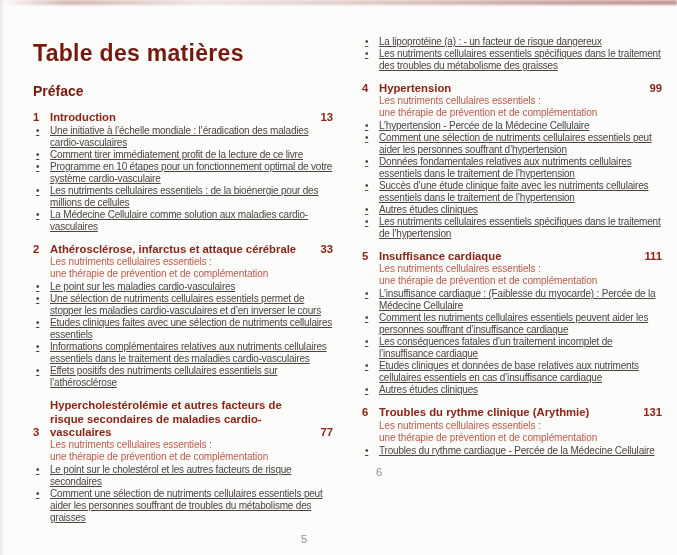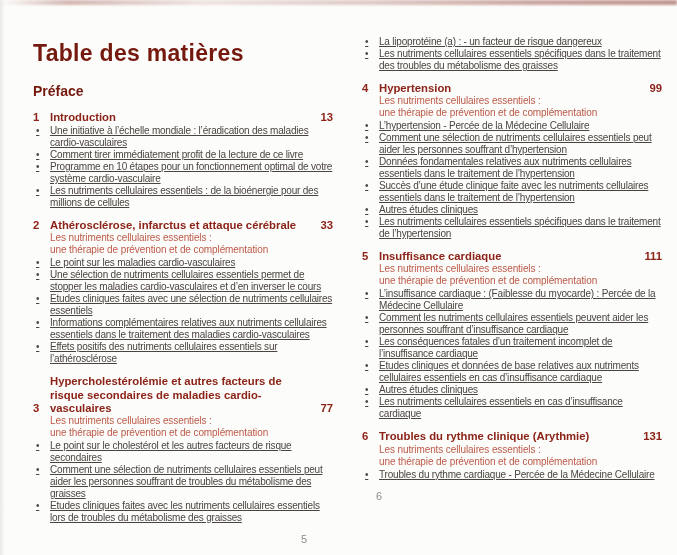--- a/index.html
+++ b/index.html
@@ -100,20 +100,24 @@
             <span class="txt">Comment tirer immédiatement profit de la lecture de ce livre</span>
           </li>
         <li>
             <span class="dot"></span>
             <span class="txt">Programme en 10 étapes pour un fonctionnement optimal de votre système cardio-vasculaire</span>
           </li>
         <li>
             <span class="dot"></span>
             <span class="txt">Les nutriments cellulaires essentiels : de la bioénergie pour des millions de cellules</span>
           </li>
+        <li>
+            <span class="dot"></span>
+            <span class="txt">La Médecine Cellulaire comme solution aux maladies cardio-vasculaires</span>
+          </li>
       </ul>
     </div>
 
     <div class="section">
       <div class="sec-head">
         <span class="sec-num">2</span>
         <span class="sec-title">Athérosclérose, infarctus et attaque cérébrale</span>
         <span class="sec-page">33</span>
       </div>
       <div class="sec-sub">Les nutriments cellulaires essentiels :
@@ -151,24 +155,20 @@
       <div class="sec-sub">Les nutriments cellulaires essentiels :
 une thérapie de prévention et de complémentation</div>
       <ul class="bullets">
         <li>
             <span class="dot"></span>
             <span class="txt">Le point sur le cholestérol et les autres facteurs de risque secondaires</span>
           </li>
         <li>
             <span class="dot"></span>
             <span class="txt">Comment une sélection de nutriments cellulaires essentiels peut aider les personnes souffrant de troubles du métabolisme des graisses</span>
-          </li>
-        <li>
-            <span class="dot"></span>
-            <span class="txt">Etudes cliniques faites avec les nutriments cellulaires essentiels lors de troubles du métabolisme des graisses</span>
           </li>
       </ul>
     </div>
 
     <div class="col-footer footer-left">5</div>
   </div>
 
   <div class="col col-right">
 
     <ul class="bullets" style="margin-top:0;">
@@ -240,24 +240,20 @@
             <span class="txt">Les conséquences fatales d’un traitement incomplet de l’insuffisance cardiaque</span>
           </li>
         <li>
             <span class="dot"></span>
             <span class="txt">Etudes cliniques et données de base relatives aux nutriments cellulaires essentiels en cas d’insuffisance cardiaque</span>
           </li>
         <li>
             <span class="dot"></span>
             <span class="txt">Autres études cliniques</span>
           </li>
-        <li>
-            <span class="dot"></span>
-            <span class="txt">Les nutriments cellulaires essentiels en cas d’insuffisance cardiaque</span>
-          </li>
       </ul>
     </div>
 
     <div class="section">
       <div class="sec-head">
         <span class="sec-num">6</span>
         <span class="sec-title">Troubles du rythme clinique (Arythmie)</span>
         <span class="sec-page">131</span>
       </div>
       <div class="sec-sub">Les nutriments cellulaires essentiels :

